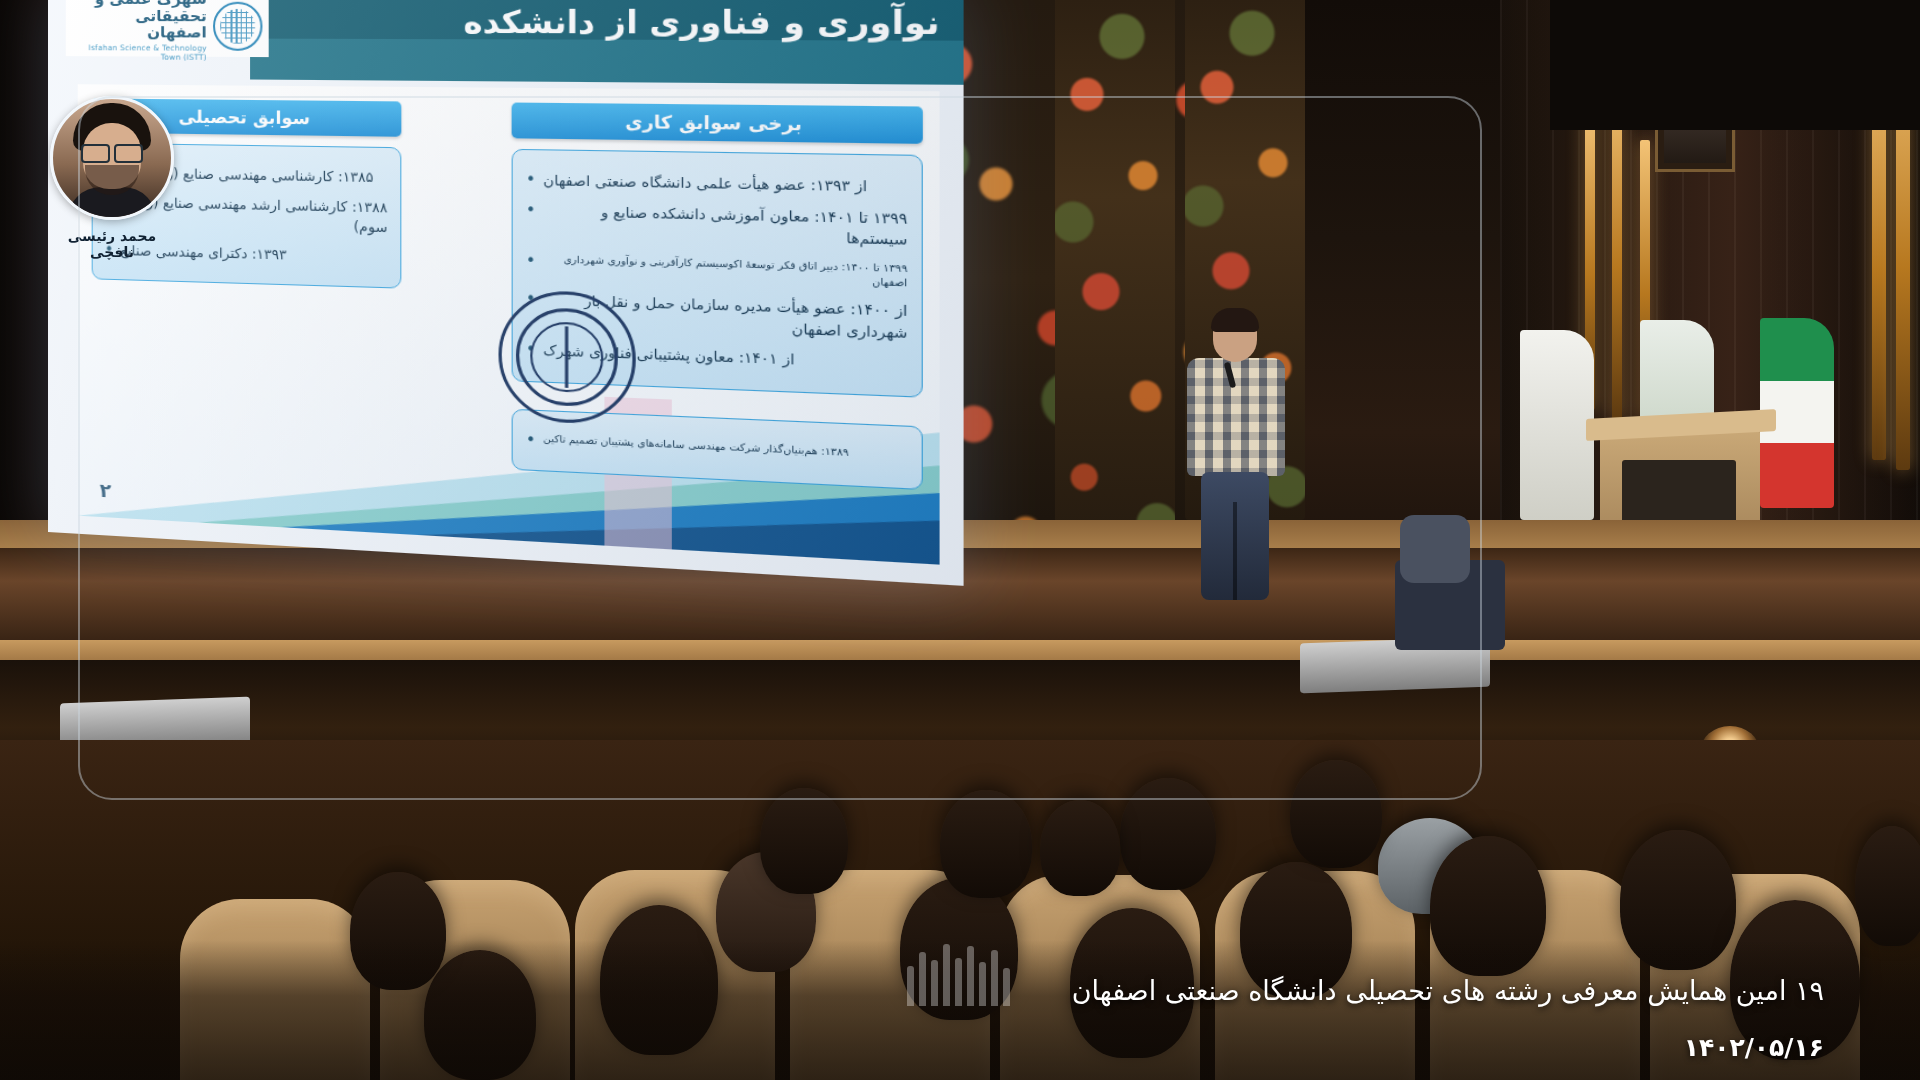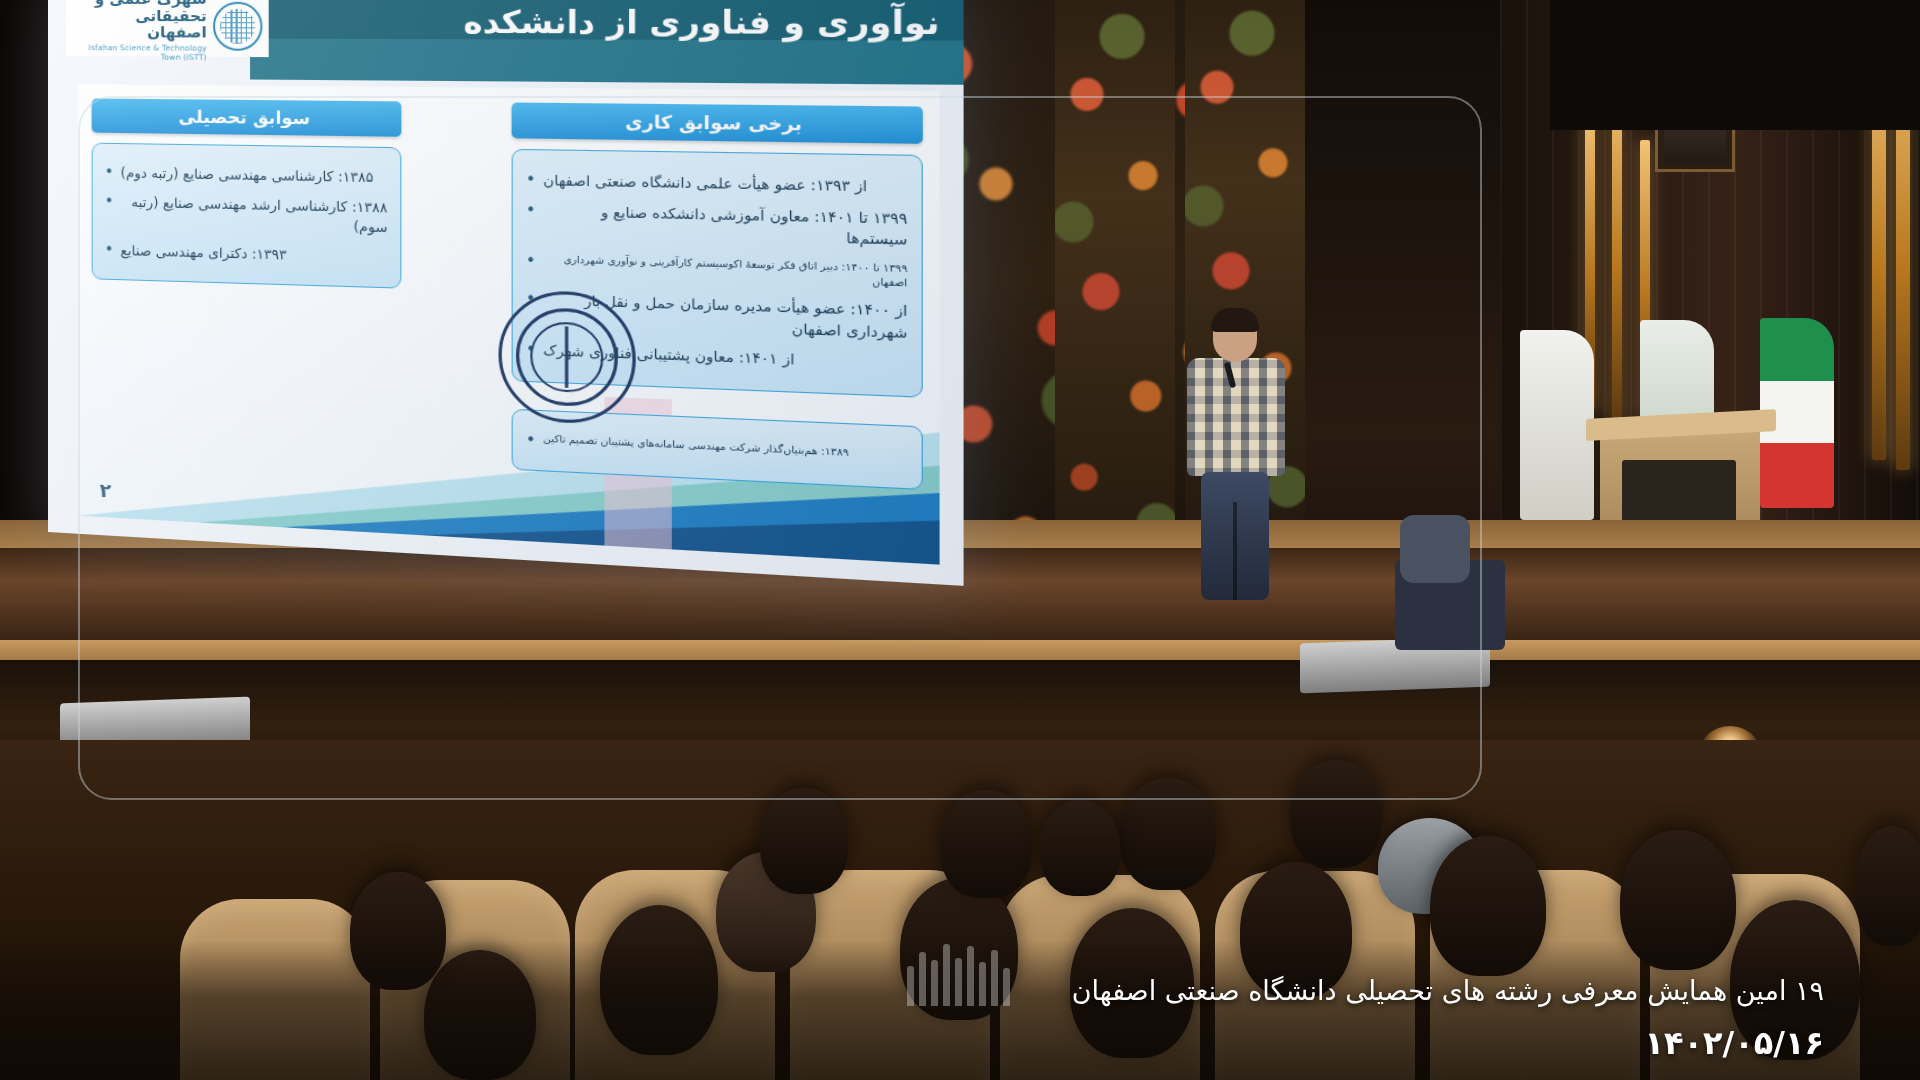--- a/index.html
+++ b/index.html
@@ -168,21 +168,21 @@
   .sp-pants{position:absolute;left:26px;top:162px;width:68px;height:128px;border-radius:8px;
       background:linear-gradient(180deg,#3d4a63,#222a3a);}
   .sp-pants:after{content:"";position:absolute;left:32px;top:30px;width:4px;height:98px;background:rgba(0,0,0,.45);}
   .mic{position:absolute;left:52px;top:52px;width:6px;height:26px;border-radius:3px;background:#1b1b1b;transform:rotate(-15deg);}
 
   
   .capbar{position:absolute;left:0;bottom:0;width:1920px;height:140px;z-index:9;
       background:linear-gradient(180deg,rgba(20,12,6,.0),rgba(18,11,6,.55) 40%,rgba(14,9,5,.72));}
   .cap-title{position:absolute;right:96px;bottom:74px;color:#fff;font-size:27px;font-weight:normal;
       direction:rtl;text-shadow:0 2px 6px rgba(0,0,0,.8);}
-  .cap-date{position:absolute;right:96px;bottom:18px;color:#fff;font-size:32px;font-weight:bold;
+  .cap-date{position:absolute;right:96px;bottom:18px;color:#fff;font-size:25px;font-weight:bold;
       direction:rtl;text-shadow:0 2px 6px rgba(0,0,0,.8);}
   .pr-mark{position:absolute;left:50%;transform:translateX(-50%);bottom:16px;text-align:center;
       color:rgba(255,255,255,.5);direction:rtl;font-size:15px;line-height:1.6;font-weight:bold;}
   .pr-gate{position:absolute;left:50%;transform:translateX(-50%);bottom:74px;width:110px;height:74px;opacity:.33;}
   .pr-gate i{position:absolute;bottom:0;width:7px;background:#fff;border-radius:3px 3px 0 0;}
 
   .socials{position:absolute;left:76px;bottom:28px;display:flex;align-items:center;gap:9px;
       color:rgba(255,255,255,.82);font-size:19px;font-weight:bold;direction:ltr;}
   .ic{width:25px;height:25px;display:inline-flex;align-items:center;justify-content:center;flex:0 0 auto;}
   .ic.ig{border:2.4px solid rgba(255,255,255,.8);border-radius:8px;position:relative;}
@@ -361,20 +361,33 @@
         <div class="iut-seal">
             <div class="gear"></div>
           </div>
         <div class="pager">۲</div>
       </div>
 
       <div class="scr-shade"></div>
     </div>
   </div>
 
+  <div class="portrait-wrap">
+    <div class="portrait">
+      <div class="p-body"></div>
+      <div class="p-hair"></div>
+      <div class="p-face"></div>
+      <div class="p-beard"></div>
+      <div class="p-glass">
+          <i></i>
+          <i></i>
+        </div>
+    </div>
+    <div class="p-name">محمد رئیسی نافچی</div>
+  </div>
 
   <div class="frame"></div>
 
   <div class="capbar">
     <div class="cap-title">۱۹ امین همایش معرفی رشته های تحصیلی دانشگاه صنعتی اصفهان</div>
     <div class="cap-date">۱۴۰۲/۰۵/۱۶</div>
 
     <div class="pr-gate">
       <i style="left:2px;height:40px;"></i>
         <i style="left:14px;height:54px;"></i>

